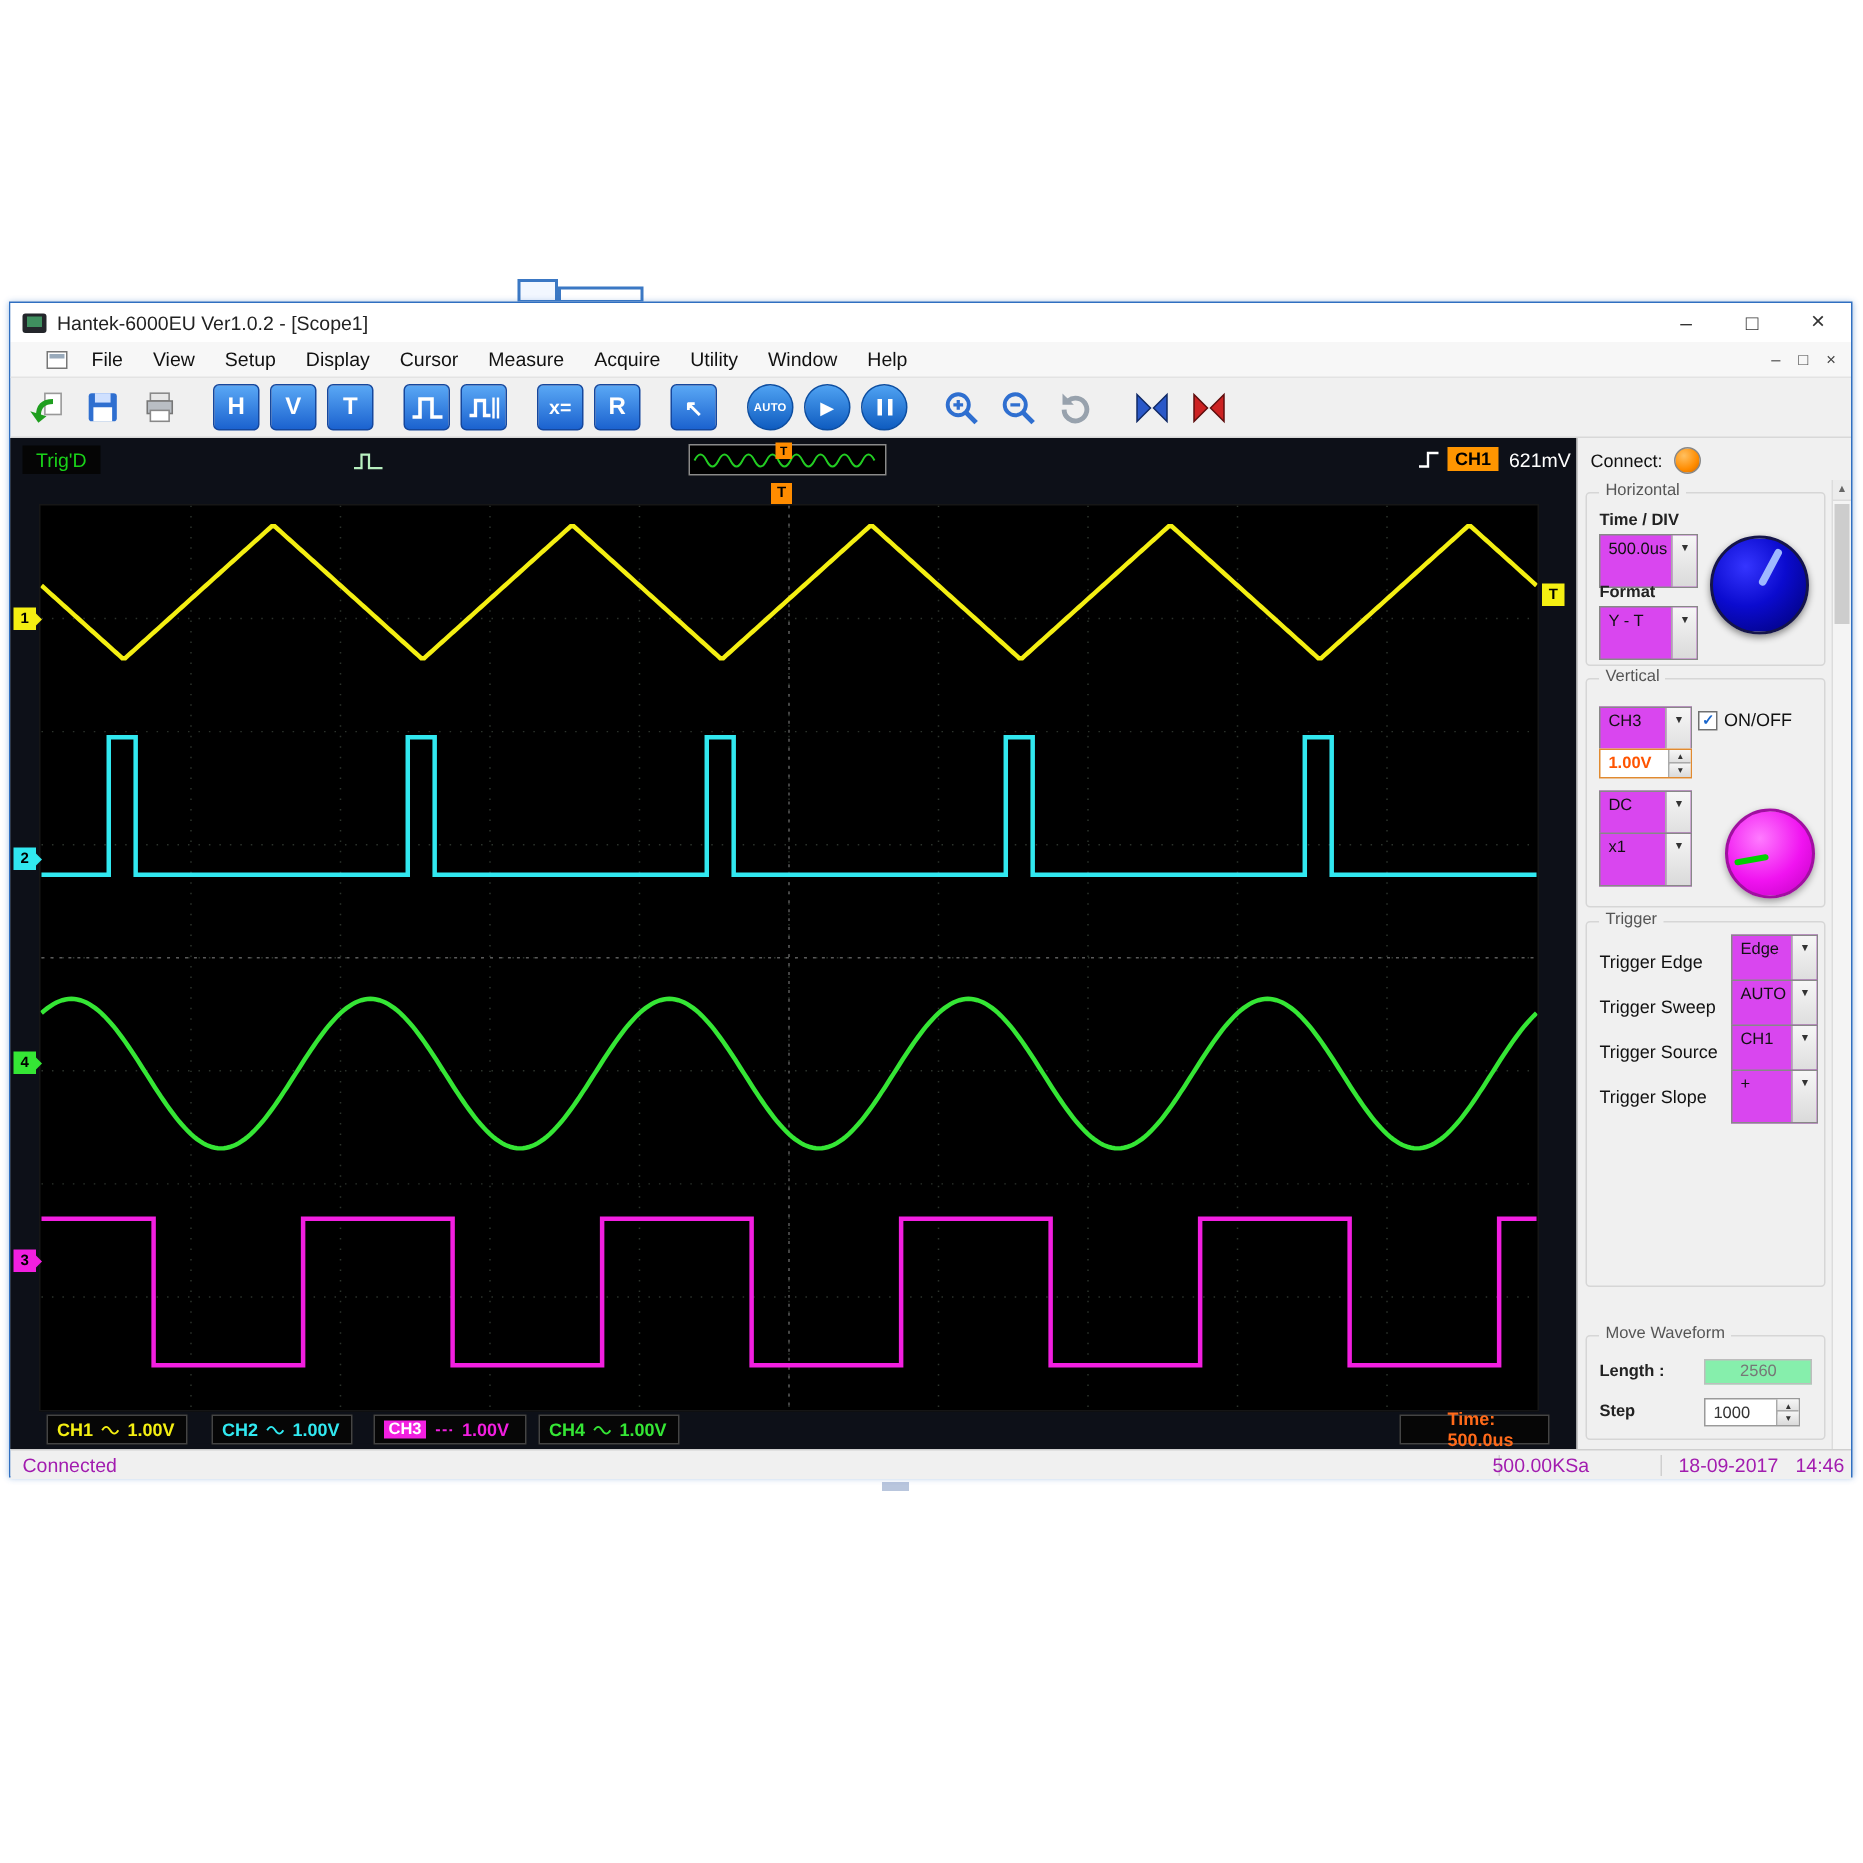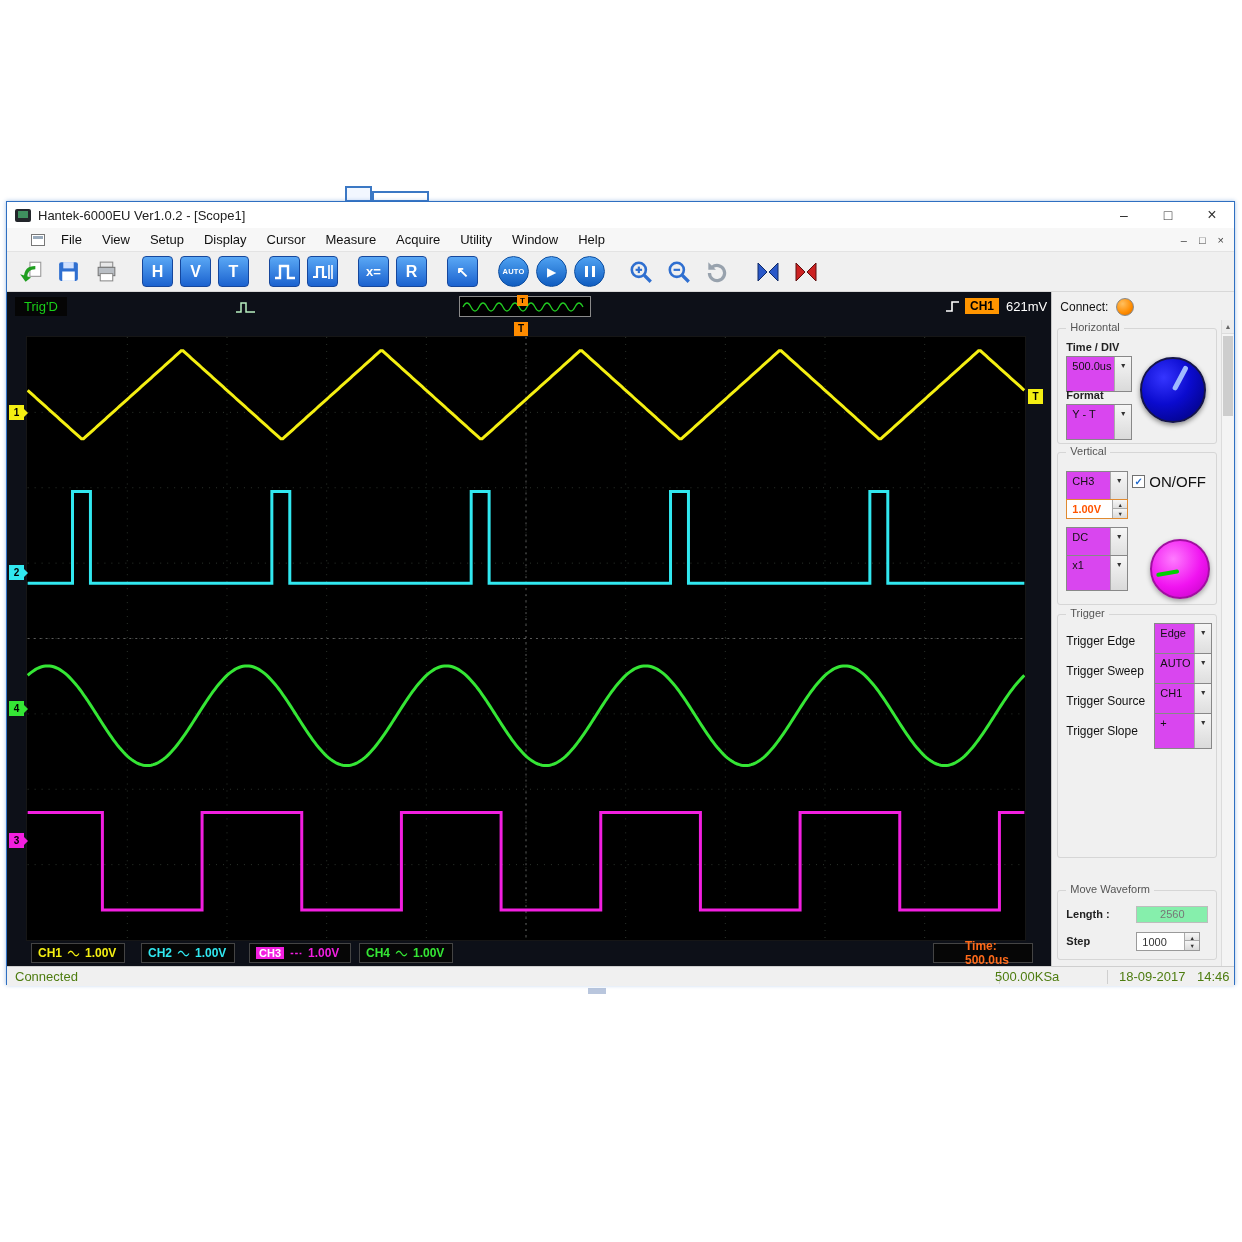--- a/index.html
+++ b/index.html
@@ -93,41 +93,41 @@
   .sel{position:absolute;width:66px;height:36px;background:#d946ef;border:1px solid #888;font-size:11px;line-height:18px;padding-left:5px;}
   .sel .da{position:absolute;top:0;right:0;width:17px;height:100%;background:linear-gradient(#f6f6f6,#dadada);border-left:1px solid #aaa;text-align:center;font-size:7px;line-height:18px;color:#333;}
 
   .spin{position:absolute;width:66px;height:20px;background:#fff;border:1px solid #e08a30;font-size:11px;line-height:18px;padding-left:5px;color:#ff5400;font-weight:bold;}
   .spin .sa{position:absolute;right:0;width:15px;height:10px;background:linear-gradient(#f6f6f6,#dadada);border-left:1px solid #aaa;text-align:center;font-size:5.5px;line-height:10px;color:#333;}
   .spin .sa.up{top:0;} .spin .sa.dn{bottom:0;border-top:1px solid #aaa;}
   .spin.gray{border-color:#9a9a9a;color:#333;font-weight:normal;}
 
   .cbrow{position:absolute;left:74px;top:20px;display:flex;align-items:center;gap:4px;}
   .cb{width:13px;height:13px;background:#fff;border:1px solid #707070;text-align:center;font-size:10px;line-height:12px;color:#1a66cc;font-weight:bold;}
-  .cbl{font-size:15px;}
+  .cbl{font-size:12px;}
 
   .knob{position:absolute;border-radius:50%;}
   .knob-blue{left:82px;top:28px;width:66px;height:66px;background:radial-gradient(circle at 35% 30%,#3535ff,#0b0bcf 45%,#000070 100%);border:2px solid #15154a;box-shadow:0 2px 5px rgba(0,0,0,.45);}
   .kptr-b{position:absolute;left:50%;top:4px;width:5px;height:27px;margin-left:-2.5px;border-radius:3px;background:#9fb9ff;transform-origin:50% 28px;transform:rotate(28deg);}
   .knob-mag{left:92px;top:86px;width:60px;height:60px;background:radial-gradient(circle at 38% 32%,#ff7bff,#f013f0 55%,#c000c0);border:2px solid #a010a0;box-shadow:0 2px 5px rgba(0,0,0,.35);}
   .kptr-m{position:absolute;left:50%;top:6px;width:4px;height:23px;margin-left:-2px;border-radius:2px;background:#00d000;transform-origin:50% 24px;transform:rotate(-100deg);}
 
   .trow{position:absolute;left:8px;width:146px;height:20px;display:flex;justify-content:space-between;align-items:center;}
   .trow .sel{position:relative;width:58px;flex:none;}
   .tr1{top:16px;} .tr2{top:46px;} .tr3{top:76px;} .tr4{top:106px;}
 
   .lenbox{position:absolute;left:78px;top:15px;width:72px;height:17px;background:#86efac;border:1px solid #bdbdbd;color:#777;font-size:11px;text-align:center;line-height:15px;}
   .stepspin{left:78px;top:41px;width:64px;height:19px;}
 
   .vscroll{position:absolute;right:0;top:28px;bottom:0;width:13px;background:#f4f4f4;border-left:1px solid #dcdcdc;}
   .vs-up{height:14px;text-align:center;font-size:7px;line-height:14px;color:#666;background:#ececec;border-bottom:1px solid #dcdcdc;}
   .vs-thumb{position:absolute;left:1px;right:1px;top:16px;height:80px;background:#cdcdcd;}
 
   
-  .statusbar{position:relative;height:20px;background:#f0f0f0;border-top:1px solid #cfcfcf;font-size:13px;color:#4d7c0f;}
+  .statusbar{position:relative;height:20px;background:#f0f0f0;border-top:1px solid #cfcfcf;font-size:13px;color:#a21caf;}
   .sb-conn{position:absolute;left:8px;top:2px;}
   .sb-sep{position:absolute;top:3px;width:1px;height:14px;background:#cfcfcf;}
   .sep1{left:992px;} .sep2{left:1100px;}
   .sb-sample{position:absolute;left:988px;top:2px;}
   .sb-date{position:absolute;left:1112px;top:2px;}
   .sb-time{position:absolute;left:1190px;top:2px;}
 </style>
 </head>
 <body>
 

